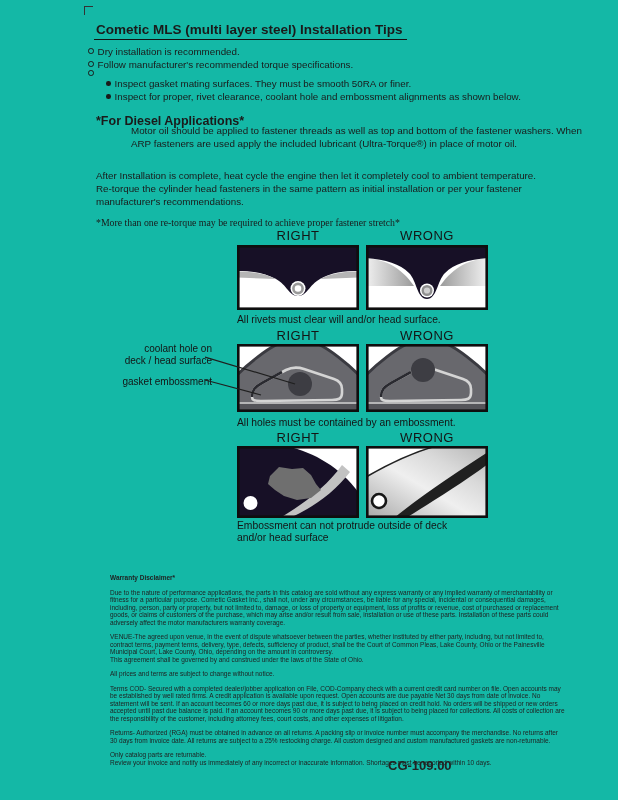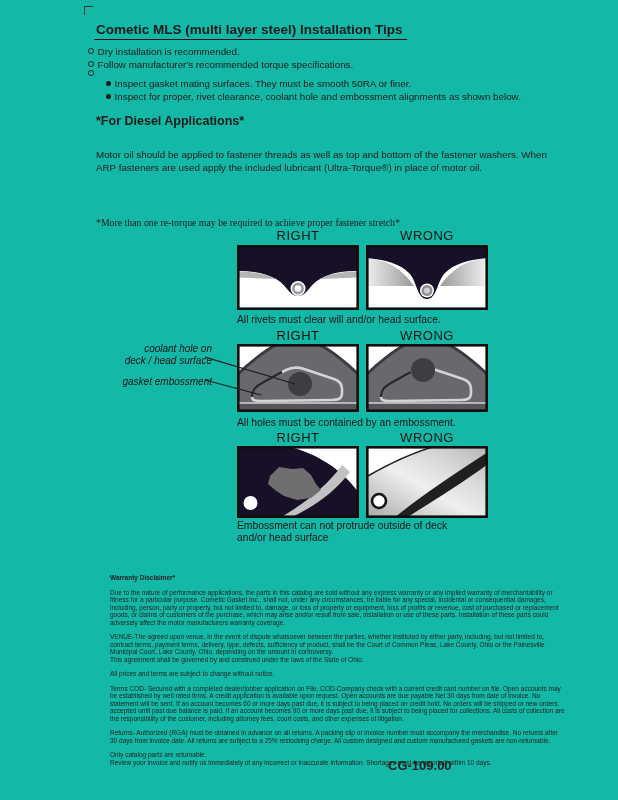--- a/index.html
+++ b/index.html
@@ -14,38 +14,38 @@
   .title{left:94px;top:22px;font-size:13.5px;font-weight:bold;border-bottom:1.6px solid #111;padding:0 4px 2px 2px;}
   
   .bullets{left:88px;top:45px;font-size:9.8px;line-height:13px;}
   .bline{display:flex;align-items:baseline;white-space:nowrap;}
   .bline.sub{padding-left:18px;}
   .mk-o{flex:0 0 auto;width:3.6px;height:3.6px;border:1px solid #1a1a1a;border-radius:50%;margin-right:4px;position:relative;top:-1px;}
   .mk-f{flex:0 0 auto;width:4.6px;height:4.6px;background:#1a1a1a;border-radius:50%;margin-right:4px;position:relative;top:-1px;}
   
   .dheading{left:96px;top:114px;font-size:12.5px;font-weight:bold;}
   .para{left:96px;font-size:9.8px;line-height:13px;width:452px;}
-  .p1{top:148px;} .p2{top:169px;} .pnote{top:216px;white-space:nowrap;font-family:Liberation Serif, serif;}
+  .p1{top:124px;margin-left:35px;} .p2{top:169px;} .pnote{top:216px;white-space:nowrap;font-family:Liberation Serif, serif;}
   
   .dghead{width:122px;text-align:center;font-size:13px;letter-spacing:.5px;color:#141414;}
   .cap{font-size:10.3px;line-height:12px;color:#141414;}
   .dbox{width:122px;}
   svg{display:block;}
   
   .h1r{left:237px;top:228px;} .h1w{left:366px;top:228px;}
   .b1r{left:237px;top:245px;} .b1w{left:366px;top:245px;}
   .cap1{left:237px;top:314px;}
   .h2r{left:237px;top:328px;} .h2w{left:366px;top:328px;}
   .b2r{left:237px;top:344px;} .b2w{left:366px;top:344px;}
   .cap2{left:237px;top:417px;}
   .h3r{left:237px;top:430px;} .h3w{left:366px;top:430px;}
   .b3r{left:237px;top:446px;} .b3w{left:366px;top:446px;}
   .cap3{left:237px;top:520px;width:260px;}
   
-  .callout{font-size:10px;line-height:11.5px;text-align:right;color:#141414;font-style:italic;}
+  .callout{font-size:10px;line-height:11.5px;text-align:right;color:#141414;}
   .lab1{left:72px;top:343px;width:140px;}
   .lab2{left:72px;top:376px;width:140px;}
   .leaders{left:205px;top:348px;pointer-events:none;}
   
   .legal{left:110px;top:574px;width:455px;font-size:6.5px;line-height:7.5px;color:#1f1f1f;}
   .legal .fhead{font-weight:bold;margin:0 0 7px 0;}
   .legal p{margin:0 0 7px 0;}
   .legal p.tight{margin:0;}
   
   .pagenum{left:388px;top:758px;font-size:13px;color:#222;font-weight:bold;}
@@ -76,20 +76,21 @@
       <span>Inspect gasket mating surfaces.  They must be smooth 50RA or finer.</span>
     </div>
     <div class="bline sub">
       <span class="mk-f"></span>
       <span>Inspect for proper, rivet clearance, coolant hole and embossment alignments as shown below.</span>
     </div>
   </div>
 
   <div class="abs dheading">*For Diesel Applications*</div>
   <div class="abs para p1">Motor oil should be applied to fastener threads as well as top and bottom of the fastener washers. When ARP fasteners are used apply the included lubricant (Ultra-Torque®) in place of motor oil.</div>
+  <div class="abs para p2">After Installation is complete, heat cycle the engine then let it completely cool to ambient temperature. Re-torque the cylinder head fasteners in the same pattern as initial installation or per your fastener manufacturer's recommendations.</div>
   <div class="abs para pnote">*More than one re-torque may be required to achieve proper fastener stretch*</div>
 
   <div class="abs dghead h1r">RIGHT</div>
   <div class="abs dghead h1w">WRONG</div>
 
   <div class="abs dbox b1r">
     <svg width="122" height="65" viewBox="0 0 122 65">
       <rect x="0" y="0" width="122" height="65" fill="#ffffff"></rect>
       <path d="M0,0 H122 V26 C106,26 95,27.5 83,34 C72,40 70,51 61,51 C52,51 50,40 39,34 C27,27.5 16,26 0,26 Z" fill="#171026"></path>
       <path d="M0,26.5 C14,26.5 27,28 39,34 L0,32.5 Z" fill="#b5b5b5"></path>

